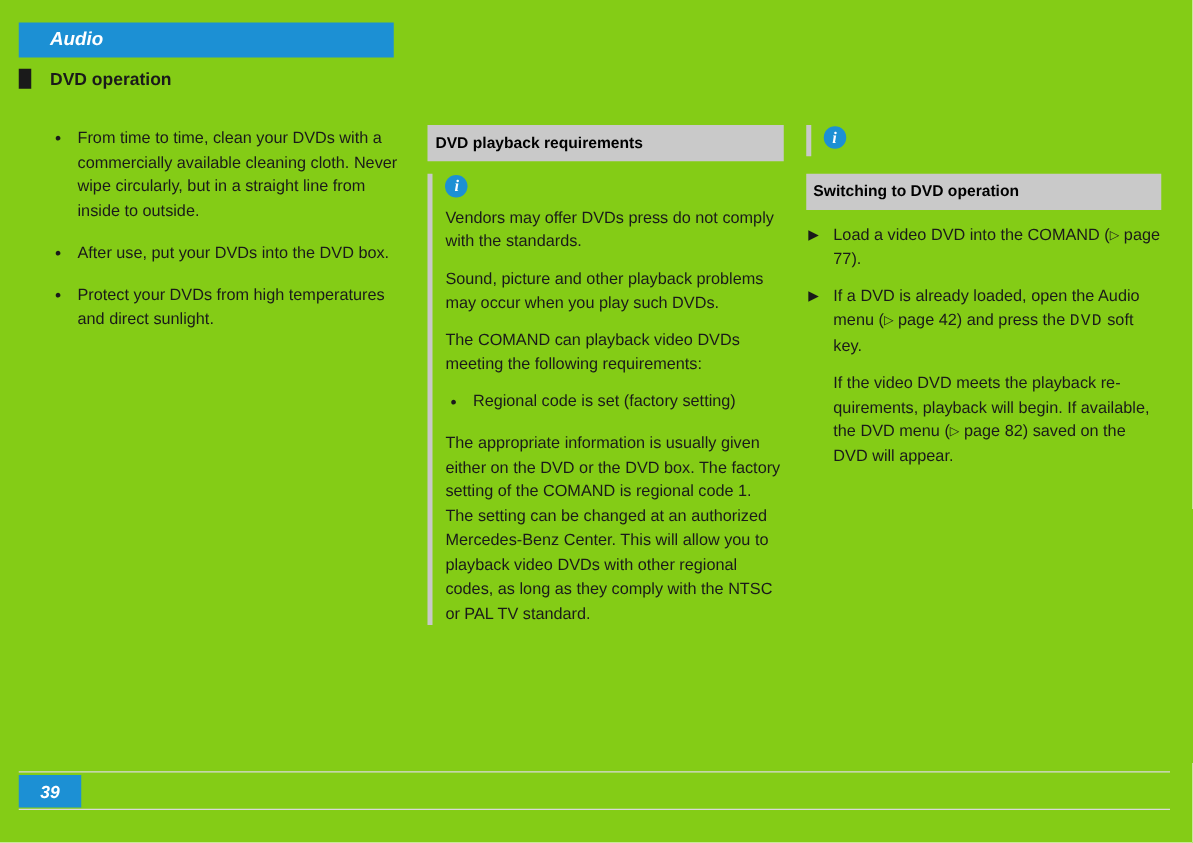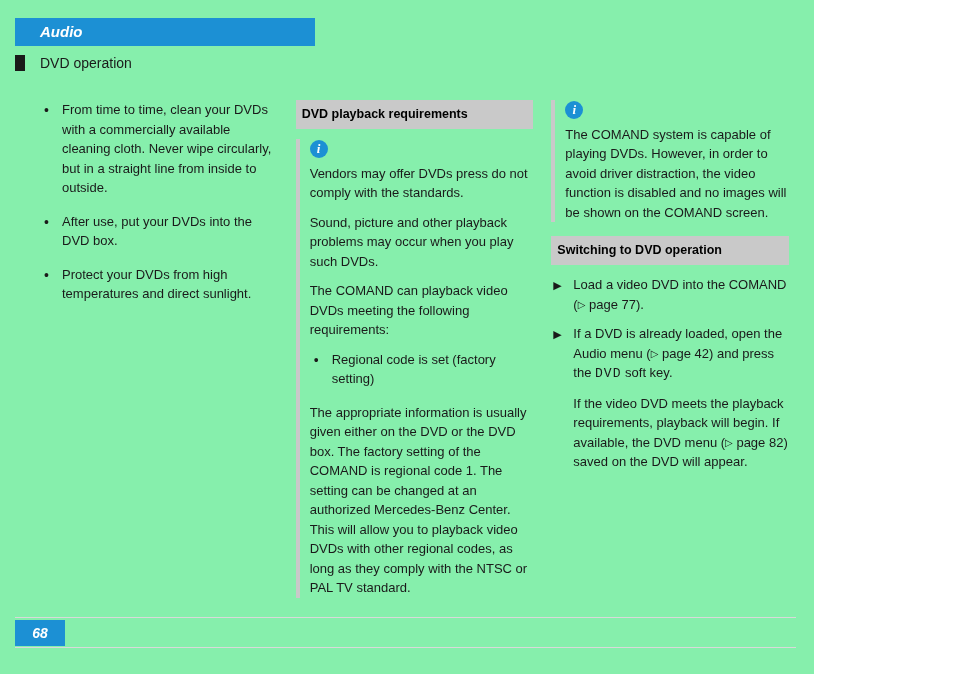--- a/index.html
+++ b/index.html
@@ -1,26 +1,26 @@
 <!DOCTYPE html>
 <html><head>
 <meta charset="utf-8">
 <style>
   * { margin: 0; padding: 0; box-sizing: border-box; }
   html, body { width: 954px; height: 674px; font-family: Arial, Helvetica, sans-serif; background: #fff; color: #1a1a1a; }
-  .page { position: relative; width: 814px; height: 674px; background: #86efac; }
+  .page { position: relative; width: 954px; height: 674px; background: #84cc16; }
 
   
   .hdr-blue {
     position: absolute; left: 15px; top: 18px; width: 300px; height: 28px;
     background: #1c90d4; color: #fff; font-weight: bold; font-style: italic;
     font-size: 15px; line-height: 28px; padding-left: 25px;
   }
   .hdr-sub {
-    position: absolute; left: 40px; top: 55px; font-weight: normal; font-size: 14px;
+    position: absolute; left: 40px; top: 55px; font-weight: bold; font-size: 14px;
   }
   .edge-tab {
     position: absolute; left: 15px; top: 55px; width: 10px; height: 16px; background: #1a1a1a;
   }
 
   
   .cols { position: absolute; left: 40px; top: 100px; right: 25px; bottom: 70px;
           display: flex; gap: 18px; }
   .col { flex: 1; font-size: 13px; line-height: 1.5; }
 
@@ -90,21 +90,20 @@
         <ul class="bullets">
           <li>Regional code is set (factory setting)</li>
         </ul>
         <div class="p" style="margin-bottom:0">The appropriate information is usually given either on the DVD or the DVD box. The factory setting of the COMAND is regional code 1. The setting can be changed at an authorized Mercedes-Benz Center. This will allow you to playback video DVDs with other regional codes, as long as they comply with the NTSC or PAL TV standard.</div>
       </div>
     </div>
 
     <div class="col">
       <div class="section-body">
         <span class="info-icon">i</span>
-        <div class="p" style="margin-bottom:0">The COMAND system is capable of playing DVDs. However, in order to avoid driver distraction, the video function is disabled and no images will be shown on the COMAND screen.</div>
       </div>
 
       <div class="section-hdr">Switching to DVD operation</div>
 
       <ul class="steps">
         <li>
           <span class="arrow">▶</span>
           <span>
             <span>Load a video DVD into the COMAND (</span><span class="tri"></span><span> page 77).</span>
           </span>
@@ -122,14 +121,14 @@
             <span>If the video DVD meets the playback re­quirements, playback will begin. If avai­lable, the DVD menu (</span><span class="tri"></span><span> page 82) saved on the DVD will appear.</span>
           </div>
         </li>
       </ul>
     </div>
 
   </div>
 
   <div class="pgline-top"></div>
   <div class="pgline-bot"></div>
-  <div class="pgbox">68</div>
+  <div class="pgbox">39</div>
 </div>
 
 </body></html>

